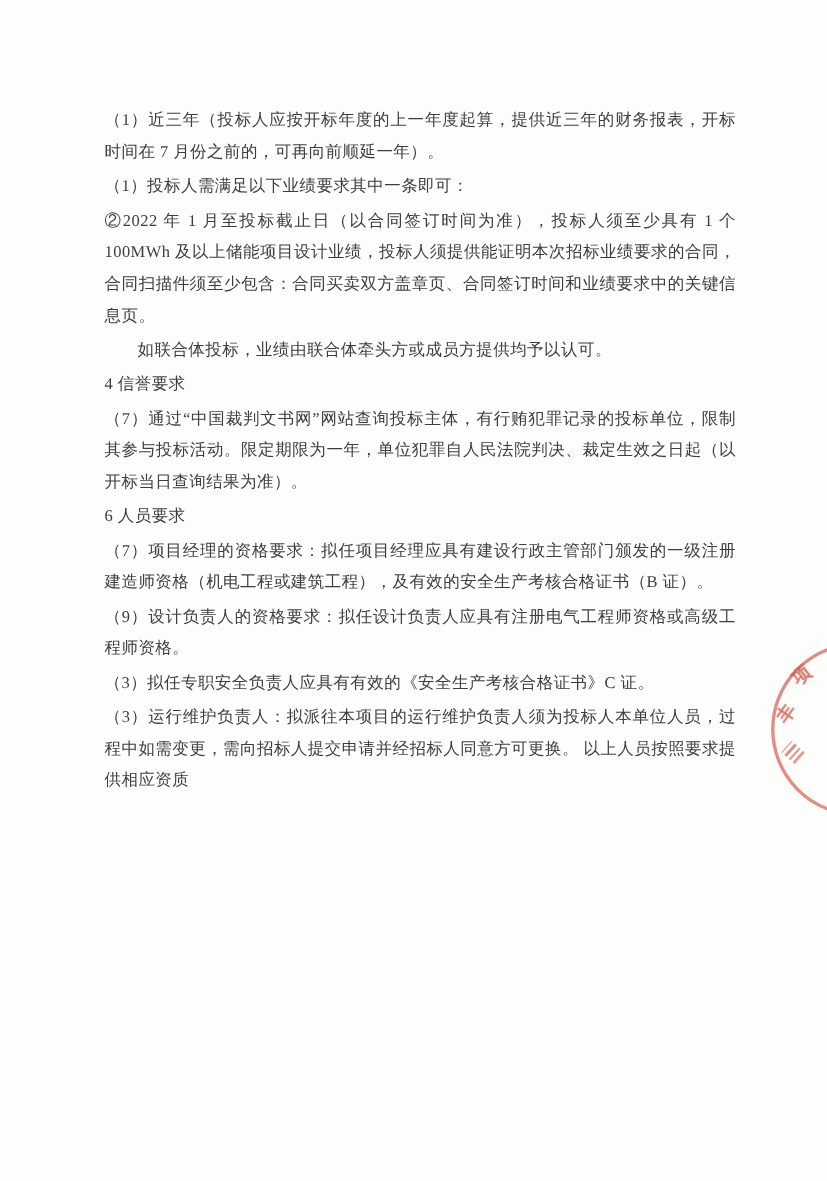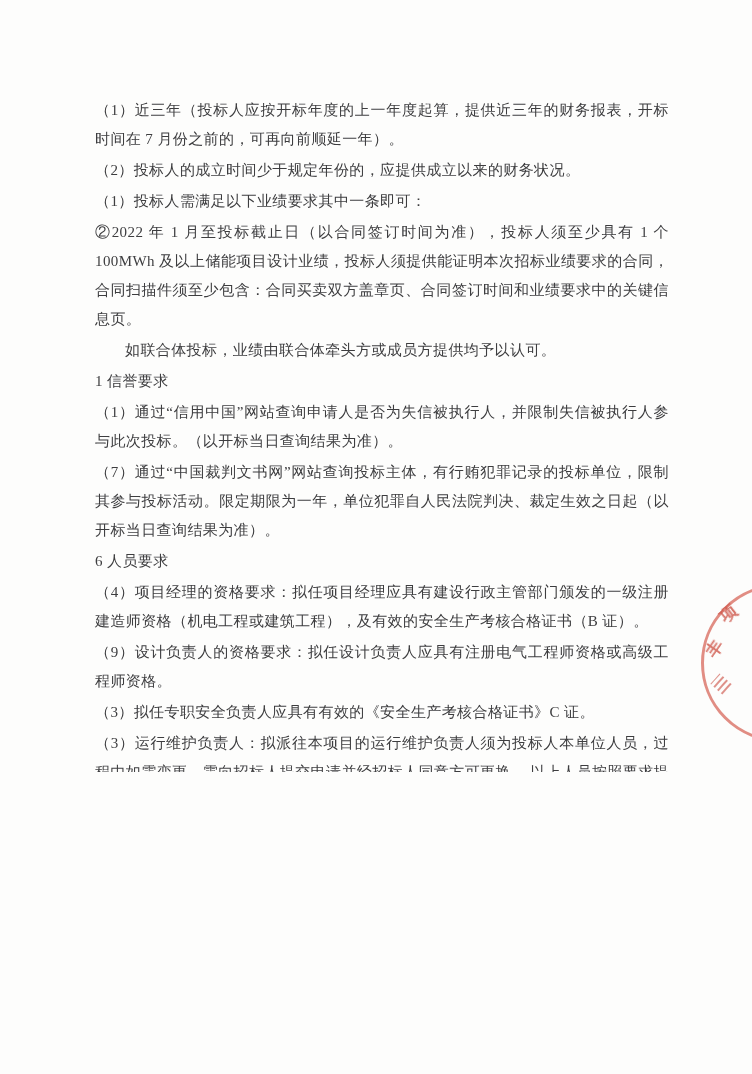--- a/index.html
+++ b/index.html
@@ -74,29 +74,27 @@
   }
 </style>
 </head>
 <body>
 
 <div class="page">
 
   <div class="doc-body">
 
   <p class="para">（1）近三年（投标人应按开标年度的上一年度起算，提供近三年的财务报表，开标时间在 7 月份之前的，可再向前顺延一年）。</p>
-      <p class="para">（2）投标人的成立时间少于规定年份的，应提供成立以来的财务状况。</p>
       <p class="para">（1）投标人需满足以下业绩要求其中一条即可：</p>
       <p class="para">②2022 年 1 月至投标截止日（以合同签订时间为准），投标人须至少具有 1 个 100MWh 及以上储能项目设计业绩，投标人须提供能证明本次招标业绩要求的合同，合同扫描件须至少包含：合同买卖双方盖章页、合同签订时间和业绩要求中的关键信息页。</p>
       <p class="para indent">如联合体投标，业绩由联合体牵头方或成员方提供均予以认可。</p>
-      <p class="para">1 信誉要求</p>
-      <p class="para">（1）通过“信用中国”网站查询申请人是否为失信被执行人，并限制失信被执行人参与此次投标。（以开标当日查询结果为准）。</p>
+      <p class="para">4 信誉要求</p>
       <p class="para">（7）通过“中国裁判文书网”网站查询投标主体，有行贿犯罪记录的投标单位，限制其参与投标活动。限定期限为一年，单位犯罪自人民法院判决、裁定生效之日起（以开标当日查询结果为准）。</p>
       <p class="para">6 人员要求</p>
-      <p class="para">（4）项目经理的资格要求：拟任项目经理应具有建设行政主管部门颁发的一级注册建造师资格（机电工程或建筑工程），及有效的安全生产考核合格证书（B 证）。</p>
+      <p class="para">（7）项目经理的资格要求：拟任项目经理应具有建设行政主管部门颁发的一级注册建造师资格（机电工程或建筑工程），及有效的安全生产考核合格证书（B 证）。</p>
       <p class="para">（9）设计负责人的资格要求：拟任设计负责人应具有注册电气工程师资格或高级工程师资格。</p>
       <p class="para">（3）拟任专职安全负责人应具有有效的《安全生产考核合格证书》C 证。</p>
       <p class="para">（3）运行维护负责人：拟派往本项目的运行维护负责人须为投标人本单位人员，过程中如需变更，需向招标人提交申请并经招标人同意方可更换。 以上人员按照要求提供相应资质</p>
     </div>
 
   <div class="seal-ring"></div>
   <span class="seal-char seal-char-1">项</span>
   <span class="seal-char seal-char-2">丰</span>
   <div class="seal-smudge"></div>
 

